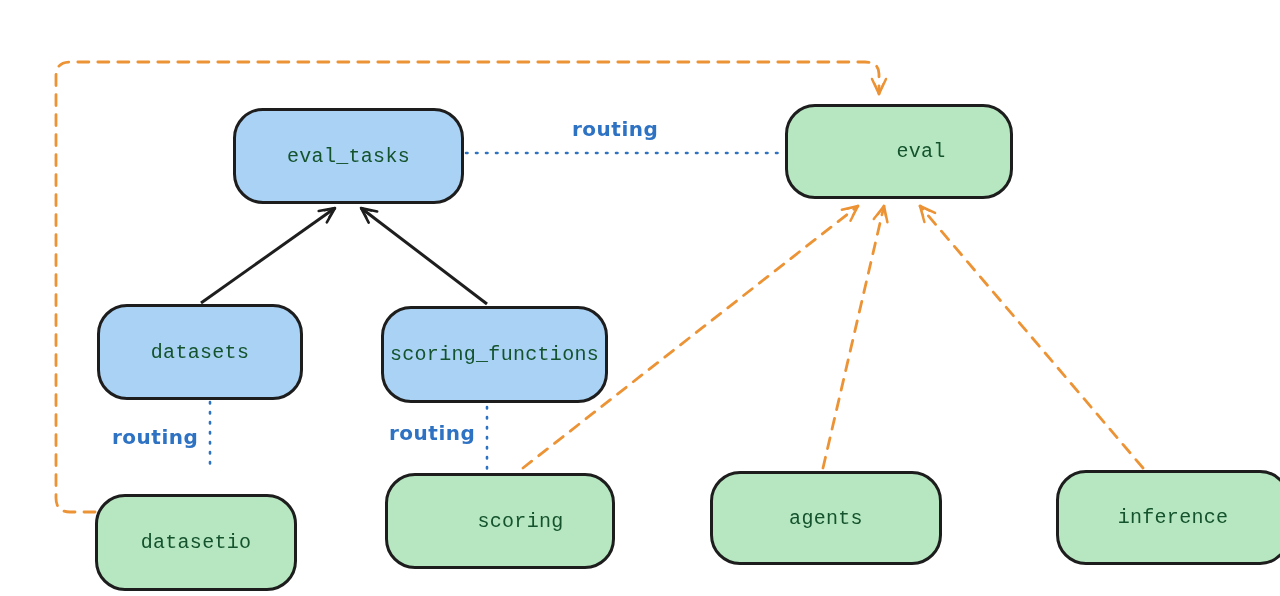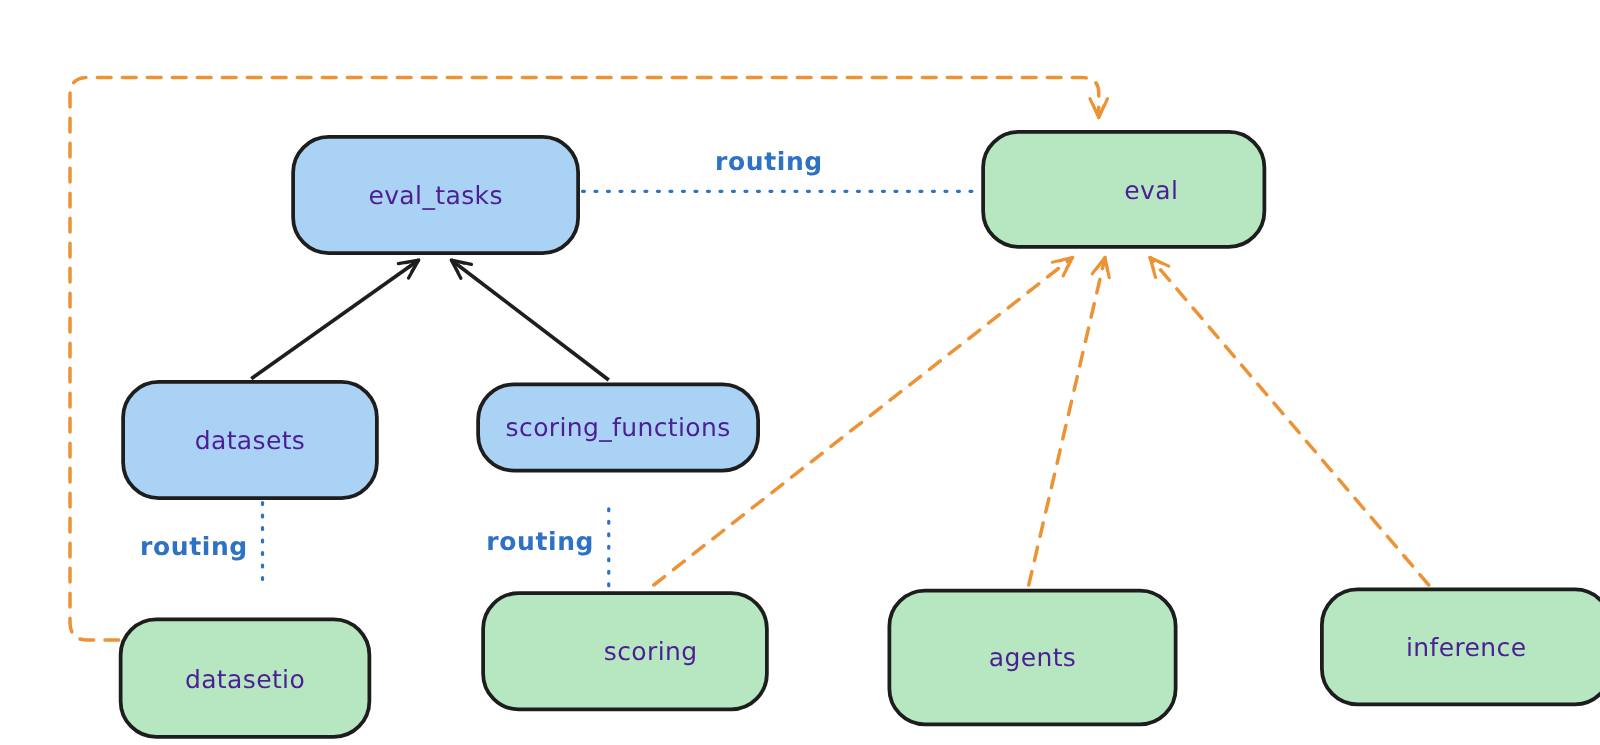--- a/index.html
+++ b/index.html
@@ -20,22 +20,23 @@
   .mk-orange { stroke: var(--edge-orange, #ec9335); fill: none; stroke-width: 2.5; stroke-linecap: round; stroke-linejoin: round; }
   .node {
     position: absolute;
     box-sizing: border-box;
     border: 3px solid var(--node-stroke, #1d1d1d);
     border-radius: 30px;
     display: flex;
     align-items: center;
     justify-content: center;
     font-size: 20px;
-    color: #4c1d95;
+    color: #14532d;
     letter-spacing: 0.3px;
+    font-family: Liberation Mono, monospace;
   }
   .node.blue  { background: var(--node-blue-fill, #a9d2f4); }
   .node.green { background: var(--node-green-fill, #b6e7c1); }
   .edge-label {
     position: absolute;
     width: 90px;
     text-align: left;
     color: var(--edge-blue, #2e72c3);
     font-weight: 700;
     font-size: 20px;
@@ -77,33 +78,33 @@
   </div>
 
   <div class="node green" style="left:785px; top:104px; width:228px; height:95px;padding-left:44px;">
     <span>eval</span>
   </div>
 
   <div class="node blue" style="left:97px; top:304px; width:206px; height:96px;">
     <span>datasets</span>
   </div>
 
-  <div class="node blue" style="left:381px; top:306px; width:227px; height:72px;">
+  <div class="node blue" style="left:381px; top:306px; width:227px; height:97px;">
     <span>scoring_functions</span>
   </div>
 
   <div class="node green" style="left:95px; top:494px; width:202px; height:97px;">
     <span>datasetio</span>
   </div>
 
   <div class="node green" style="left:385px; top:473px; width:230px; height:96px;padding-left:41px;">
     <span>scoring</span>
   </div>
 
-  <div class="node green" style="left:710px; top:471px; width:232px; height:110px;">
+  <div class="node green" style="left:710px; top:471px; width:232px; height:94px;">
     <span>agents</span>
   </div>
 
   <div class="node green" style="left:1022px; top:470px; width:234px; height:95px;margin-left:34px;">
     <span>inference</span>
   </div>
 
   <span class="edge-label" style="left:572px; top:117px;">routing</span>
   <span class="edge-label" style="left:112px; top:425px;">routing</span>
   <span class="edge-label" style="left:389px; top:421px;">routing</span>

